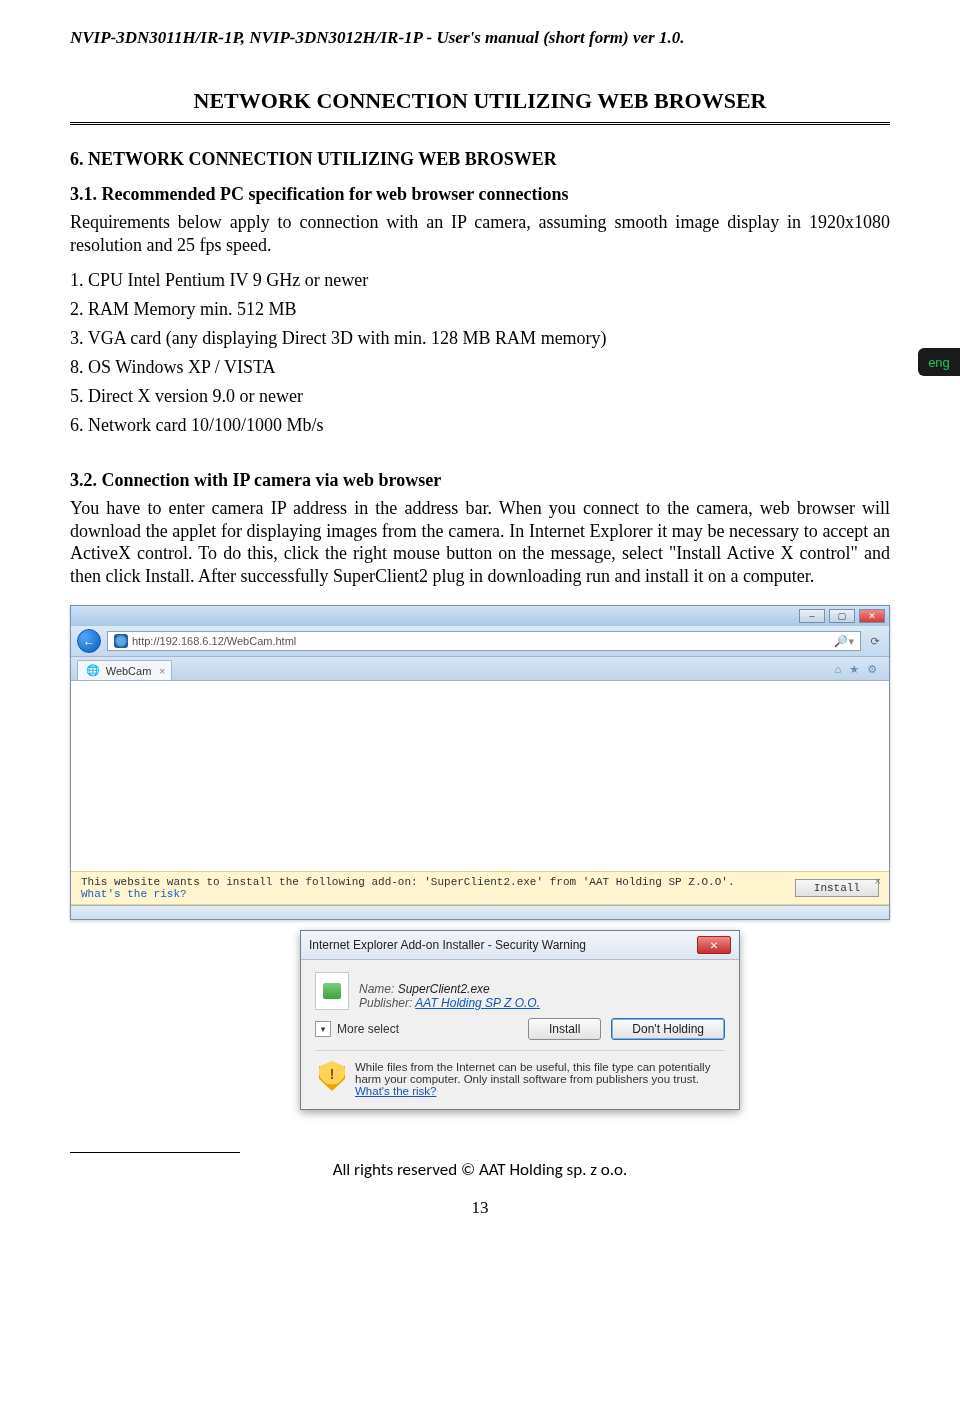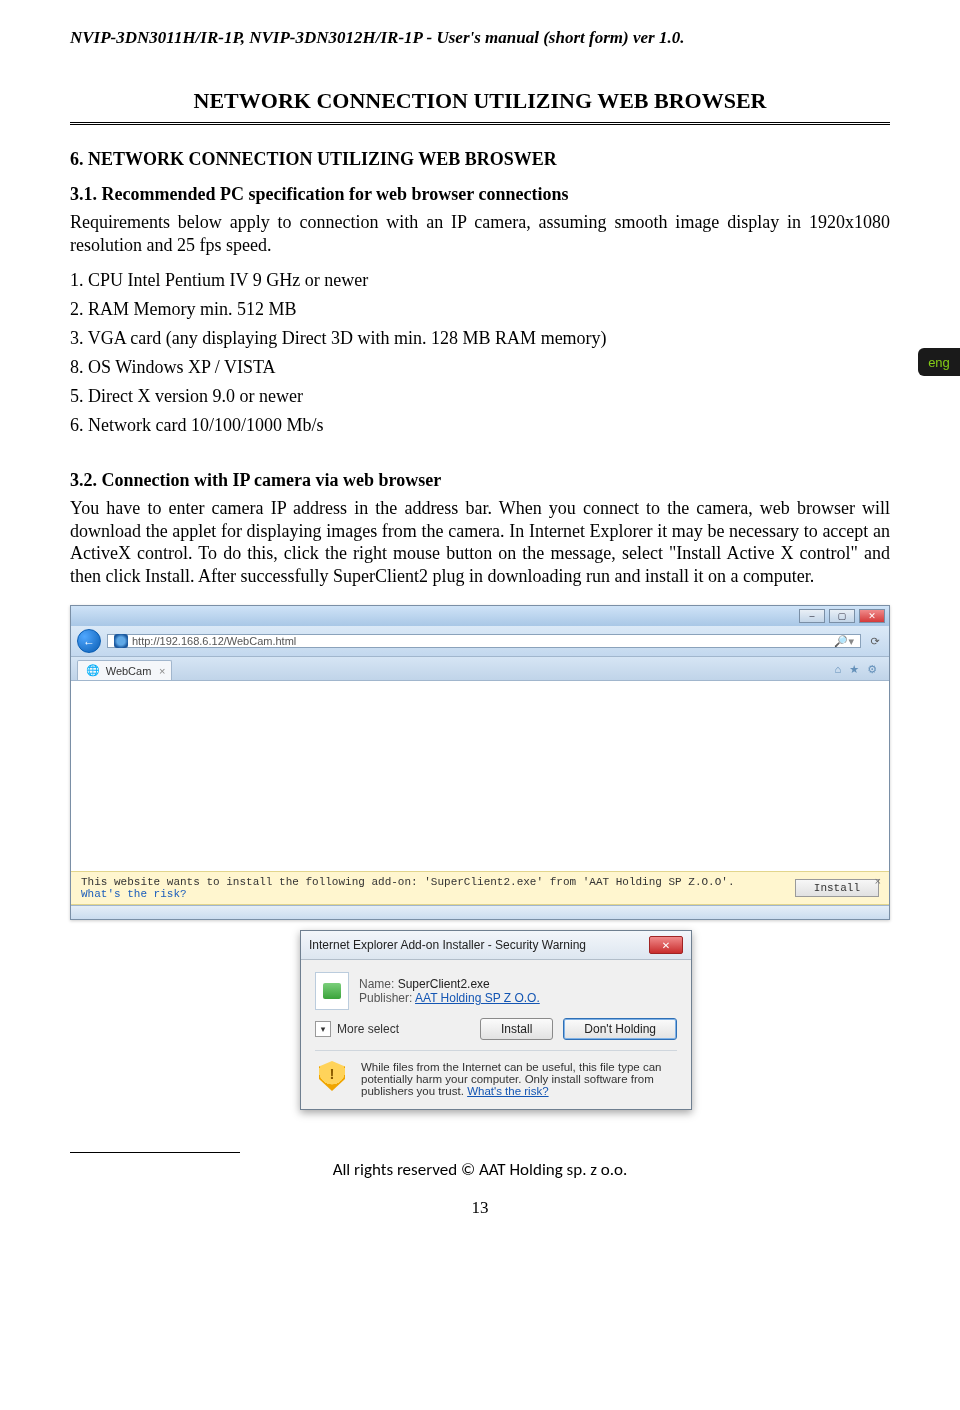--- a/index.html
+++ b/index.html
@@ -44,21 +44,21 @@
     font-size: 18px;
     margin-bottom: 8px;
   }
   .eng-tab {
     position: absolute;
     right: 0;
     top: 348px;
     width: 42px;
     height: 28px;
     background: #1a1a1a;
-    color: #84cc16;
+    color: #22c55e;
     font-family: Arial, sans-serif;
     font-size: 13px;
     display: flex;
     align-items: center;
     justify-content: center;
     border-radius: 6px 0 0 6px;
   }
   .screenshot-area {
     margin-top: 18px;
   }
@@ -98,21 +98,21 @@
     border-bottom: 1px solid #a1b6cd;
   }
   .back-btn {
     width: 24px; height: 24px; border-radius: 50%;
     background: radial-gradient(circle at 30% 30%, #4fa7ff, #0a5db3);
     display:flex;align-items:center;justify-content:center;color:#fff;font-size:12px;
     border:1px solid #0a5db3;
   }
   .url-box {
     flex: 1;
-    height: 14px;
+    height: 20px;
     background: #fff;
     border: 1px solid #8aa2bb;
     display:flex;align-items:center;padding:0 6px;gap:4px;
     color:#555;
   }
   .url-box .ie-glyph { width:14px;height:14px;background:radial-gradient(circle,#5fa8e6 40%,#1c5aa0 70%);border-radius:3px; }
   .ie-toolbar .spy { width:16px;text-align:center;color:#555; }
   .tab-row {
     background: linear-gradient(#d6e5f4,#c0d4e9);
     display:flex;align-items:flex-end;padding:2px 6px 0;
@@ -141,62 +141,62 @@
     background:linear-gradient(#f7f7f7,#e1e1e1);
     border:1px solid #9a9a9a;padding:2px 18px;font-size:11px;color:#333;
   }
   .infobar .ibx { position:absolute;right:8px;top:4px;color:#777;font-size:11px; }
   .ie-status {
     height:14px;background:linear-gradient(#e5eef7,#cadcef);
     border-top:1px solid #a1b6cd;
   }
   
   .dialog {
-    width: 392px;
+    width: 440px;
     margin: 10px 0 0 230px;
     border:1px solid #6f7f90;
     font-family: "Segoe UI", Tahoma, Arial, sans-serif;
     background:#f0f0f0;
     box-shadow:0 3px 8px rgba(0,0,0,.35);
   }
   .dlg-title {
     background:linear-gradient(#f3f6fa,#dde6f0);
     padding:5px 8px;border-bottom:1px solid #b2bdc9;
     display:flex;align-items:center;font-size:12px;color:#222;
   }
   .dlg-title .close {
     margin-left:auto;width:34px;height:18px;
     background:linear-gradient(#f08a8a,#c82d2d);border:1px solid #a02424;
     display:flex;align-items:center;justify-content:center;color:#fff;font-size:10px;
     border-radius:2px;
   }
   .dlg-body { padding:12px 14px 10px; font-size:12px; color:#222; }
   .dlg-q { font-weight:bold; font-size:13px; margin-bottom:10px; }
-  .dlg-info-row { display:flex;gap:10px;align-items:center;margin-bottom:6px; }
+  .dlg-info-row { display:flex;gap:10px;align-items:flex-end;margin-bottom:6px;font-style:italic; }
   .dlg-icon {
     width:34px;height:38px;background:#fff;border:1px solid #bcd;position:relative;flex-shrink:0;
   }
   .dlg-icon-inner { position:absolute;left:7px;top:10px;width:18px;height:16px;background:linear-gradient(#7bcf7b,#3aa33a);border-radius:2px; }
   .dlg-labels .lbl { color:#555; }
   .dlg-labels .val { color:#222; }
   .pub-link { color:#1355b3; text-decoration:underline; }
   .dlg-actions { display:flex;align-items:center;gap:10px;margin-top:8px;padding-bottom:10px;border-bottom:1px solid #cfd6dd; }
   .more-opts {
     display:flex;align-items:center;gap:6px;font-size:12px;color:#333;
   }
   .chev {
     width:16px;height:16px;border:1px solid #999;background:#fff;display:flex;align-items:center;justify-content:center;font-size:9px;
   }
   .dlg-btn {
     background:linear-gradient(#fbfbfb,#e2e2e2);border:1px solid #8a8a8a;
     padding:3px 20px;font-size:12px;border-radius:3px;color:#222;
   }
   .dlg-btn.default { border:1px solid #2f6fb5; box-shadow:0 0 0 1px #7eb1e6 inset; }
   .dlg-actions .spacer { flex:1; }
-  .dlg-warning { display:flex;gap:16px;padding:10px 4px 2px; font-size:11.5px;color:#333;align-items:flex-start; }
+  .dlg-warning { display:flex;gap:10px;padding:10px 4px 2px; font-size:11.5px;color:#333;align-items:flex-start; }
   .shield {
     width:26px;height:30px;flex-shrink:0;
     background: radial-gradient(circle at 50% 35%, #ffd35a 0 55%, #f0a500 56% 100%);
     clip-path: polygon(50% 0,100% 18%,100% 60%,50% 100%,0 60%,0 18%);
     position:relative;
   }
   .shield::after { content:"!";position:absolute;left:0;right:0;top:4px;text-align:center;color:#8a5b00;font-weight:bold;font-size:15px; }
   .dlg-warning .risk2 { color:#1355b3; text-decoration:underline; }
   .foot-rule {
     width: 170px;

